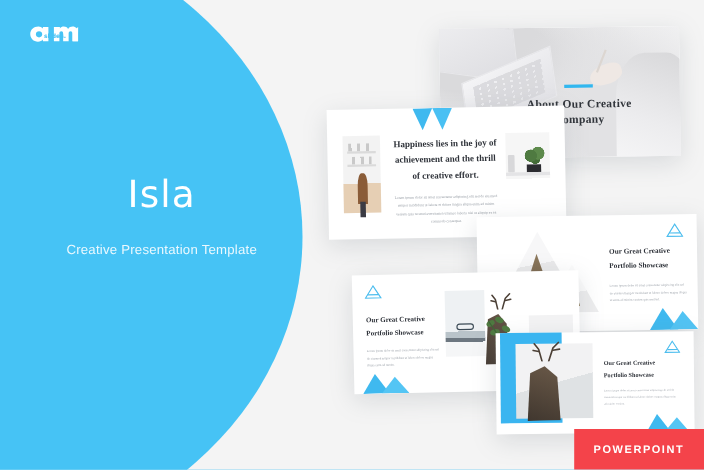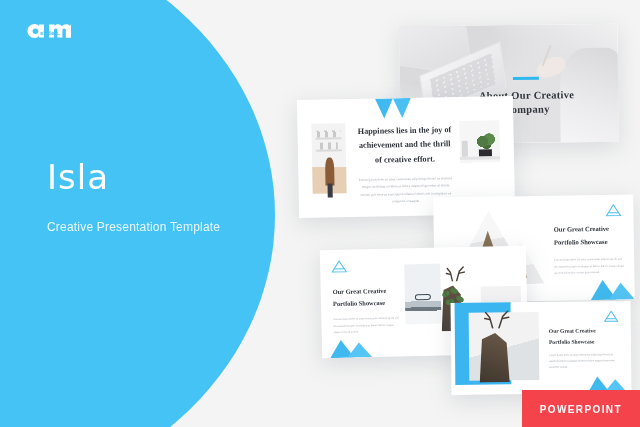--- a/index.html
+++ b/index.html
@@ -22,21 +22,21 @@
   
   #logo{
     position:absolute; left:22px; top:14px;
     width:60px; height:30px;
     z-index:12;
   }
   #logo svg{ display:block; width:60px; height:30px; }
 
   
   #hero{
-    position:absolute; left:47px; top:160px; z-index:12; width:200px;
+    position:absolute; left:47px; top:160px; z-index:12; width:200px;text-align:center;
   }
   #hero-title{
     font-family:"DejaVu Sans", sans-serif;
     font-size:34px; font-weight:400; color:#ffffff;
     letter-spacing:1px; line-height:1.05;
   }
   #hero-sub{
     margin-top:22px;
     font-size:12px; font-weight:300; color:#eaf8fe;
     line-height:1.55; letter-spacing:.2px;

